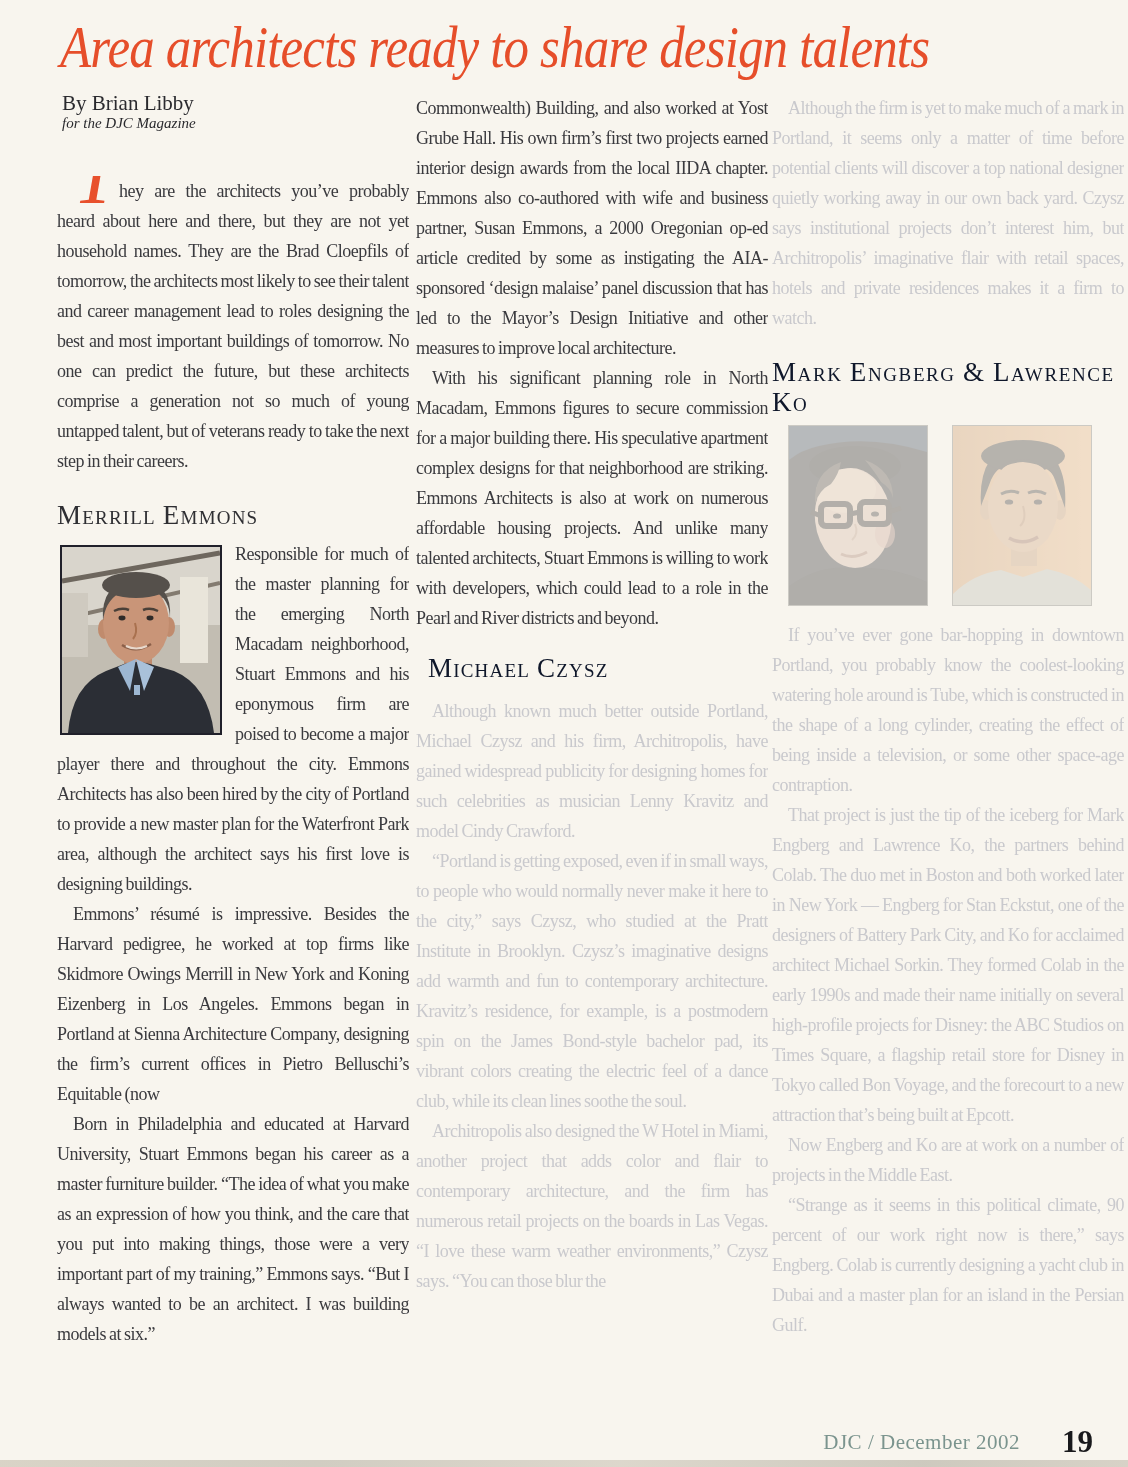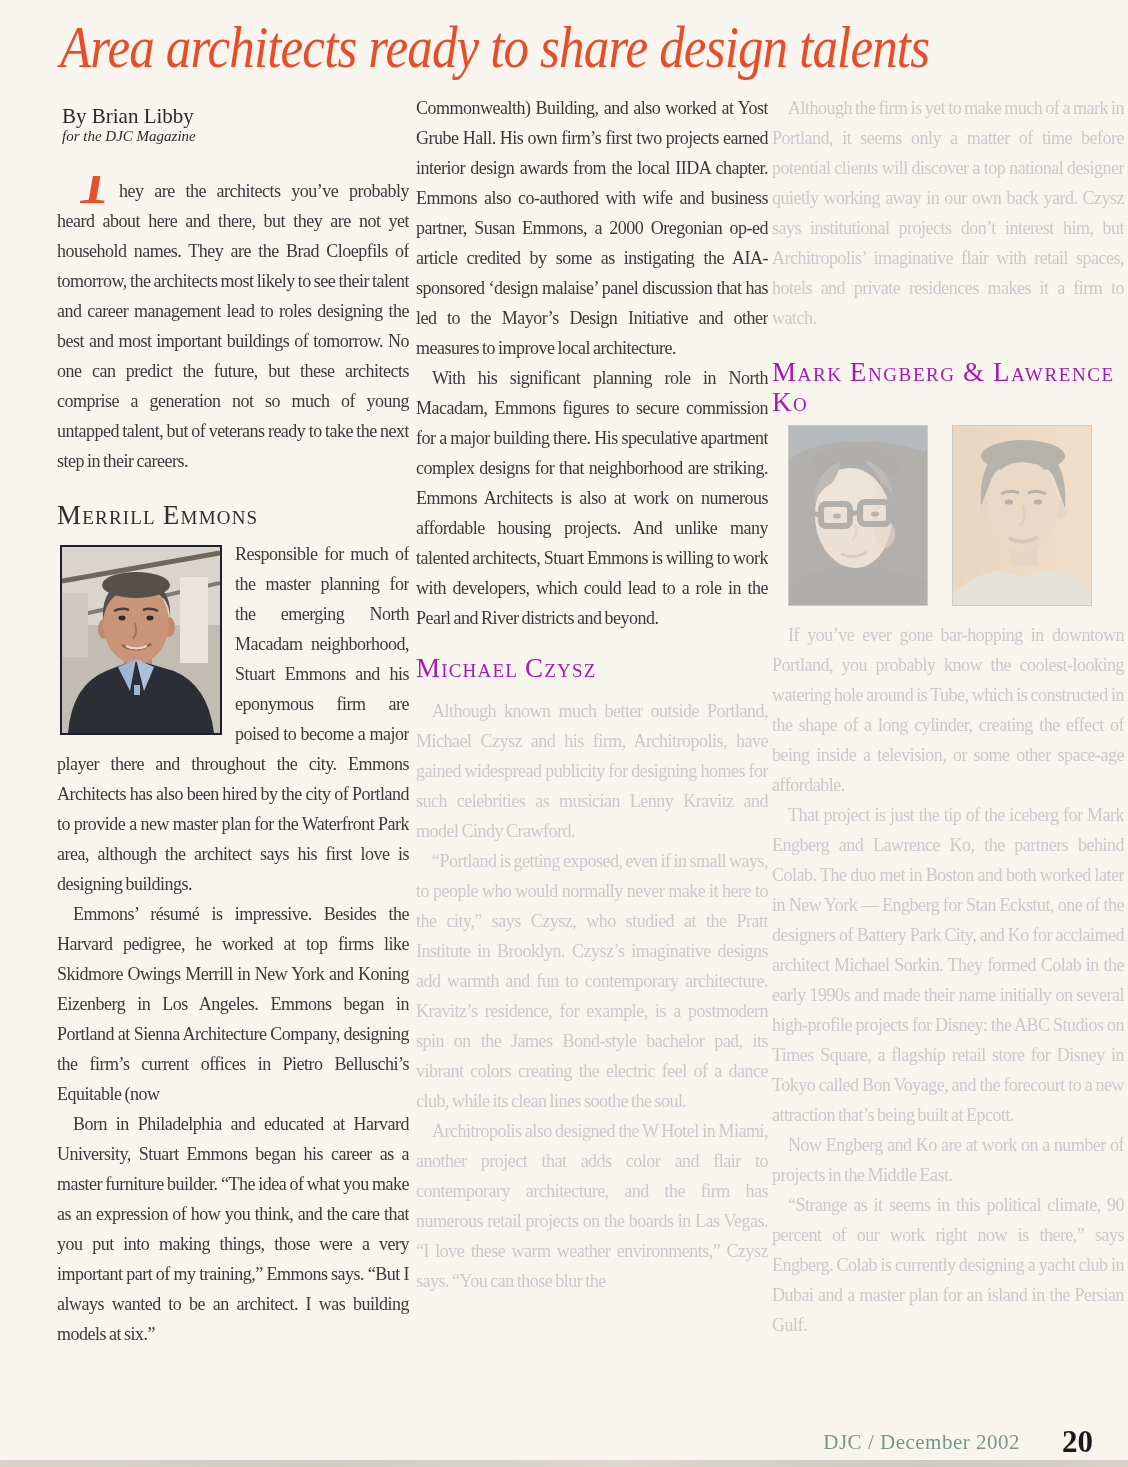--- a/index.html
+++ b/index.html
@@ -14,21 +14,21 @@
 
   
   .headline {
     position:absolute; left:60px; top:12px; width:1240px; margin:0;
     font-style:italic; font-weight:normal;
     font-size:60px; line-height:70px; letter-spacing:-1px;
     color:#e64e2a;
     transform:scaleX(.85); transform-origin:left top;
     white-space:nowrap;
   }
-  .byline { position:absolute; left:62px; top:105px; color:#2a2a2e; }
+  .byline { position:absolute; left:62px; top:92px; color:#2a2a2e; }
   .byline-author { font-size:21px; line-height:23px; }
   .byline-credit { font-size:15px; font-style:italic; line-height:17px; }
 
   
   .col {
     position:absolute; width:352px;
     font-size:18px; line-height:30px;
     letter-spacing:-0.5px; word-spacing:-1px;
     text-align:justify;
     color:#3a3a3e;
@@ -46,25 +46,25 @@
   }
   .ind { text-indent:16px; }
 
   .sec-heading {
     font-weight:normal; font-variant:small-caps;
     font-size:27px; line-height:30px; letter-spacing:1.2px;
     margin:0; text-align:left; text-indent:0;
     color:#2e2e32;
   }
   .col1 .sec-heading { margin:24px 0 9px 0; }
-  .col2 .sec-heading { margin:20px 0 13px 0; }
+  .col2 .sec-heading { margin:20px 0 13px 12px; }
   .col3 .sec-heading { margin:24px 0 8px 0; letter-spacing:1.6px; }
 
   .faded       { color:#c9c9cd; }
-  .faded-head  { color:#a21caf; }
+  .faded-head  { color:#0f172a; }
 
   
   .photo-frame-stuart {
     float:left; width:158px; height:186px;
     border:2px solid #20202a;
     margin:6px 13px 6px 3px;
     background:#c2bdb2; overflow:hidden;
   }
   .photo-row {
     display:flex; gap:24px;
@@ -202,23 +202,23 @@
           <path d="M75,67 Q84,63 93,68" stroke="#2a231e" stroke-width="3" fill="none"></path>
           <ellipse cx="56" cy="76" rx="4.2" ry="2.6" fill="#1e1916"></ellipse>
           <ellipse cx="85" cy="76" rx="4.2" ry="2.6" fill="#1e1916"></ellipse>
           <path d="M70,80 Q74,94 67,100" stroke="#a9764f" stroke-width="2" fill="none"></path>
           <path d="M56,112 Q70,120 85,111" stroke="#8e5a42" stroke-width="3.5" fill="none"></path>
           <path d="M0,179 V168 Q20,148 48,144 L70,151 L94,143 Q120,148 138,164 V179 Z" fill="#b6b5ab"></path>
         </svg>
       </div>
     </div>
 
-    <p class="ind faded">If you’ve ever gone bar-hopping in downtown Portland, you probably know the coolest-looking watering hole around is Tube, which is constructed in the shape of a long cylinder, creating the effect of being inside a television, or some other space-age affordable.</p>
+    <p class="ind faded">If you’ve ever gone bar-hopping in downtown Portland, you probably know the coolest-looking watering hole around is Tube, which is constructed in the shape of a long cylinder, creating the effect of being inside a television, or some other space-age contraption.</p>
     <p class="ind faded">That project is just the tip of the iceberg for Mark Engberg and Lawrence Ko, the partners behind Colab. The duo met in Boston and both worked later in New York — Engberg for Stan Eckstut, one of the designers of Battery Park City, and Ko for acclaimed architect Michael Sorkin. They formed Colab in the early 1990s and made their name initially on several high-profile projects for Disney: the ABC Studios on Times Square, a flagship retail store for Disney in Tokyo called Bon Voyage, and the forecourt to a new attraction that’s being built at Epcott.</p>
     <p class="ind faded">Now Engberg and Ko are at work on a number of projects in the Middle East.</p>
     <p class="ind faded">“Strange as it seems in this political climate, 90 percent of our work right now is there,” says Engberg. Colab is currently designing a yacht club in Dubai and a master plan for an island in the Persian Gulf.</p>
   </div>
 
   <div class="footer-journal">DJC / December 2002</div>
-  <div class="page-number">20</div>
+  <div class="page-number">19</div>
 
   <div class="bottom-edge"></div>
 </div>
 
 </body></html>

